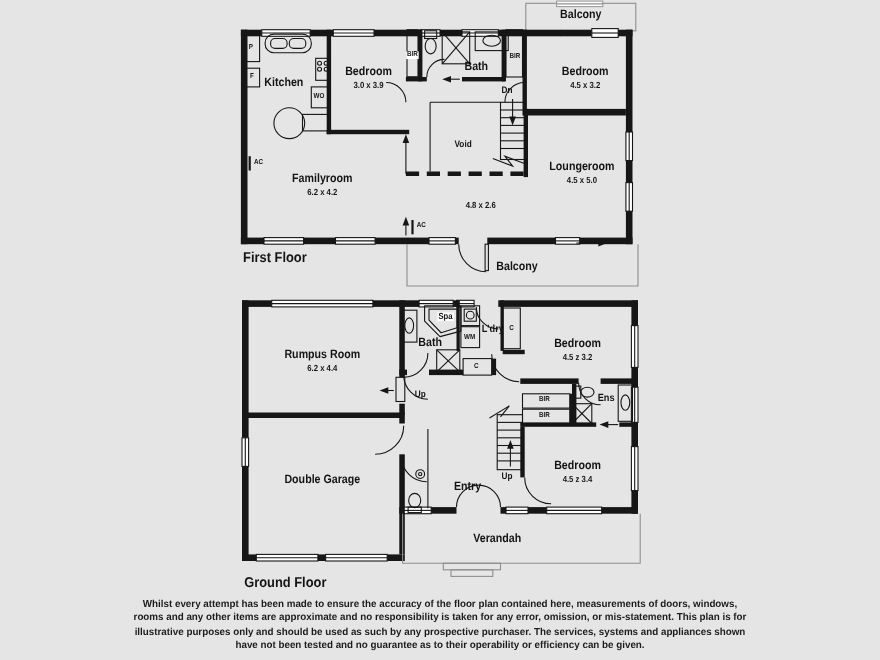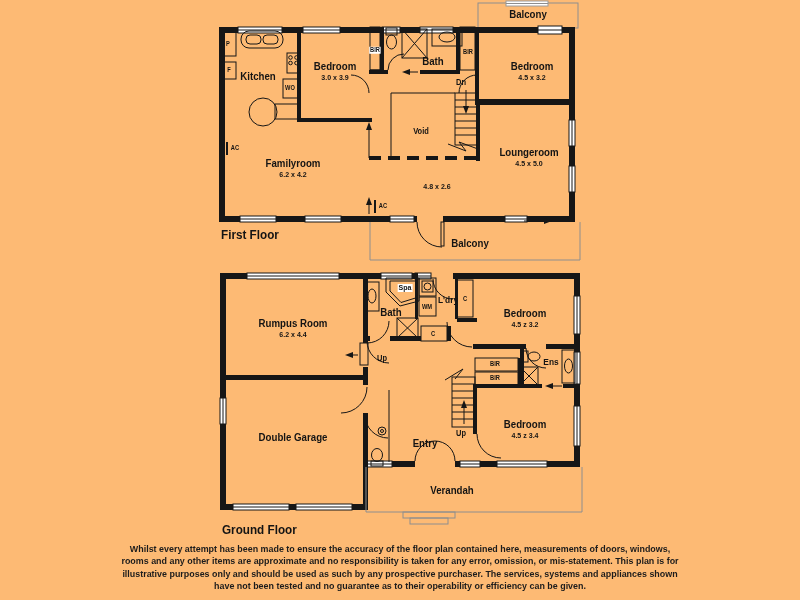--- a/index.html
+++ b/index.html
@@ -1,16 +1,16 @@
 <!DOCTYPE html>
 <html><head>
 <meta charset="utf-8">
 <style>
   html,body{margin:0;padding:0;background:#fff;}
-  .page{position:relative;width:800px;height:600px;background:#fdba74;overflow:hidden;
+  .page{position:relative;width:800px;height:600px;background:#e5e5e5;overflow:hidden;
         font-family:"Liberation Sans", sans-serif;}
   svg{position:absolute;left:0;top:0;}
   .w{fill:#161616;}
   .t{fill:none;stroke:#161616;stroke-width:1;}
   .g{fill:none;stroke:#8e8e8e;stroke-width:1;}
   .wn{fill:#ffffff;stroke:#161616;stroke-width:1;}
   .wng{fill:#ffffff;stroke:#9a9a9a;stroke-width:1;}
   .ah{fill:#161616;stroke:none;}
   .lbl{position:absolute;transform:translate(-50%,-50%) scaleX(.88);white-space:nowrap;
        font-weight:bold;color:#141414;line-height:1;}

